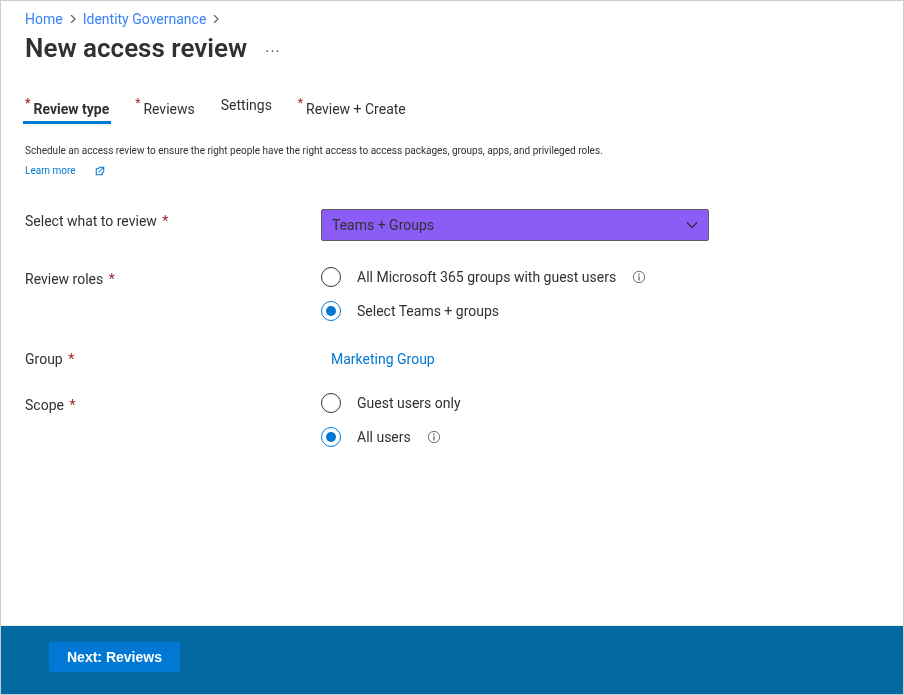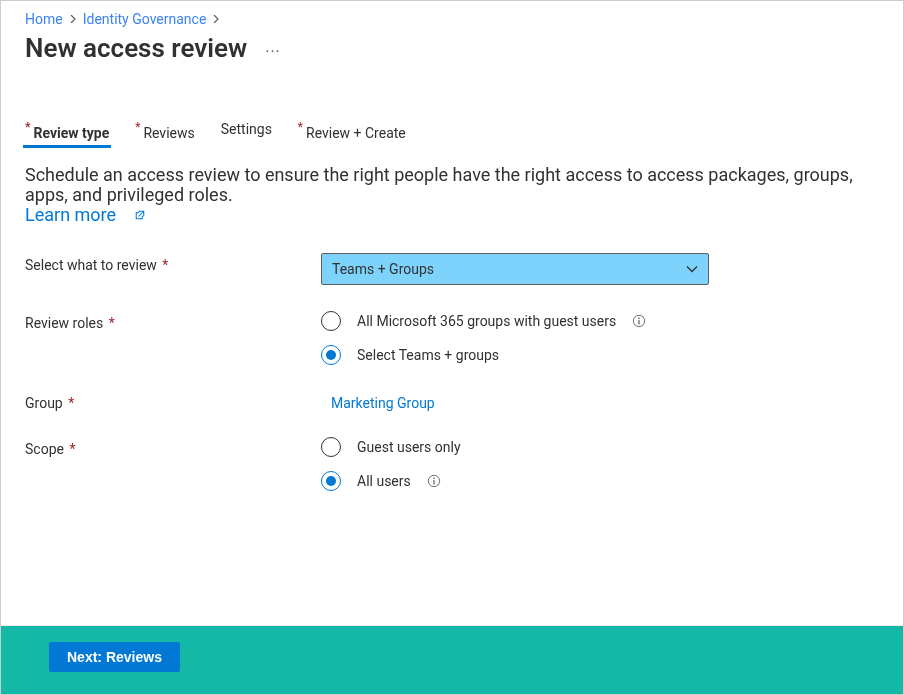--- a/index.html
+++ b/index.html
@@ -30,21 +30,21 @@
       cursor: pointer;
     }
     .bc-sep {
       color: #605e5c;
       font-size: 11px;
     }
     .page-title-row {
       display: flex;
       align-items: center;
       gap: 18px;
-      margin-bottom: 58px;
+      margin-bottom: 34px;
     }
     .page-title {
       font-size: 26px;
       font-weight: 600;
       color: #323130;
     }
     .ellipsis {
       color: #605e5c;
       font-size: 16px;
       letter-spacing: 1px;
@@ -79,21 +79,21 @@
     .tab.active::after {
       content: "";
       position: absolute;
       left: -2px;
       right: -2px;
       bottom: -1px;
       height: 3px;
       background: #0078d4;
     }
     .intro {
-      font-size: 18px;
+      font-size: 10px;
       color: #323130;
       line-height: 20px;
       margin-bottom: 28px;
     }
     .intro a {
       color: #0078d4;
       text-decoration: none;
       cursor: pointer;
       display: inline-flex;
       align-items: center;
@@ -121,21 +121,21 @@
       margin-left: 2px;
     }
     .field-control {
       flex: 1 1 auto;
     }
     .dropdown {
       width: 388px;
       height: 32px;
       border: 1px solid #605e5c;
       border-radius: 2px;
-      background: #7dd3fc;
+      background: #8b5cf6;
       display: flex;
       align-items: center;
       justify-content: space-between;
       padding: 0 10px;
       cursor: pointer;
       font-size: 14px;
       color: #323130;
     }
     .chevron {
       width: 12px;
@@ -191,21 +191,21 @@
       padding-top: 4px;
       margin-left: 10px;
     }
     .footer {
       position: absolute;
       left: 0;
       right: 0;
       bottom: 0;
       border-top: 1px solid #edebe9;
       padding: 16px 0 22px 48px;
-      background: #14b8a6;
+      background: #0369a1;
     }
     .primary-btn {
       background: #0078d4;
       color: #fff;
       border: none;
       padding: 7px 18px;
       font-size: 14px;
       font-weight: 600;
       cursor: pointer;
       border-radius: 2px;

